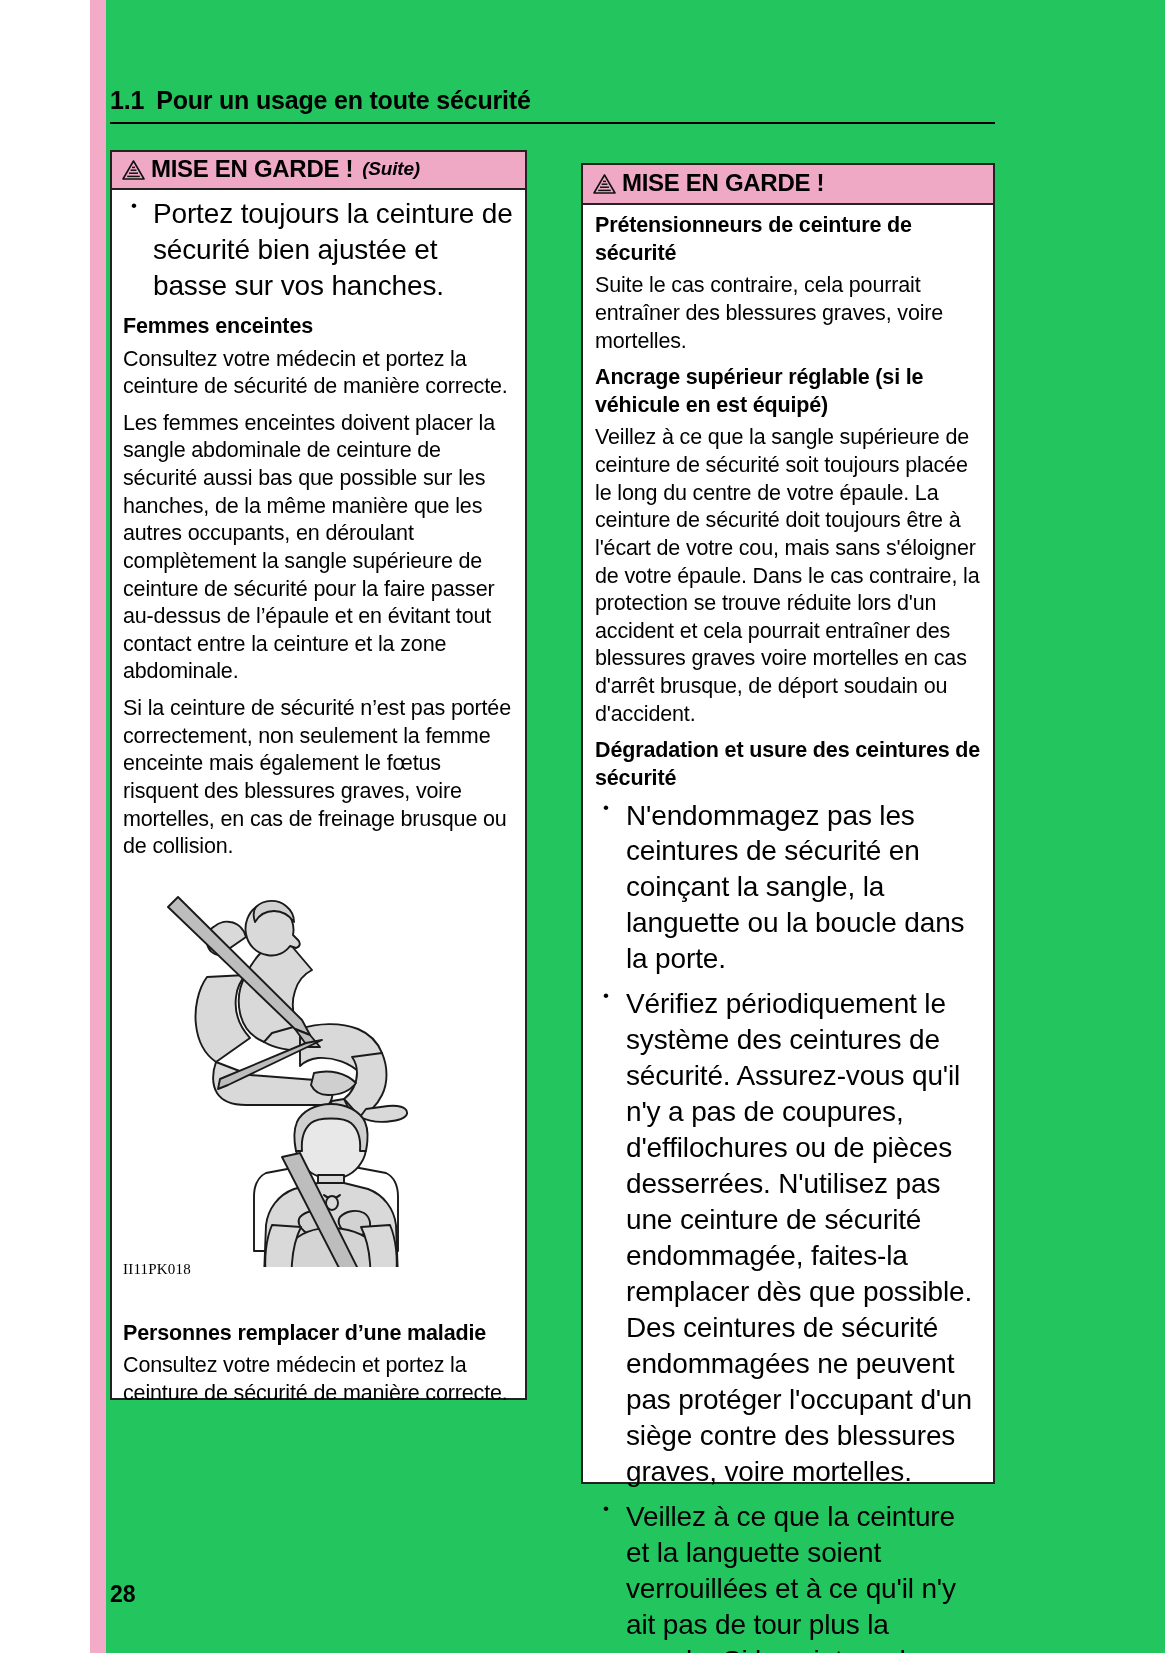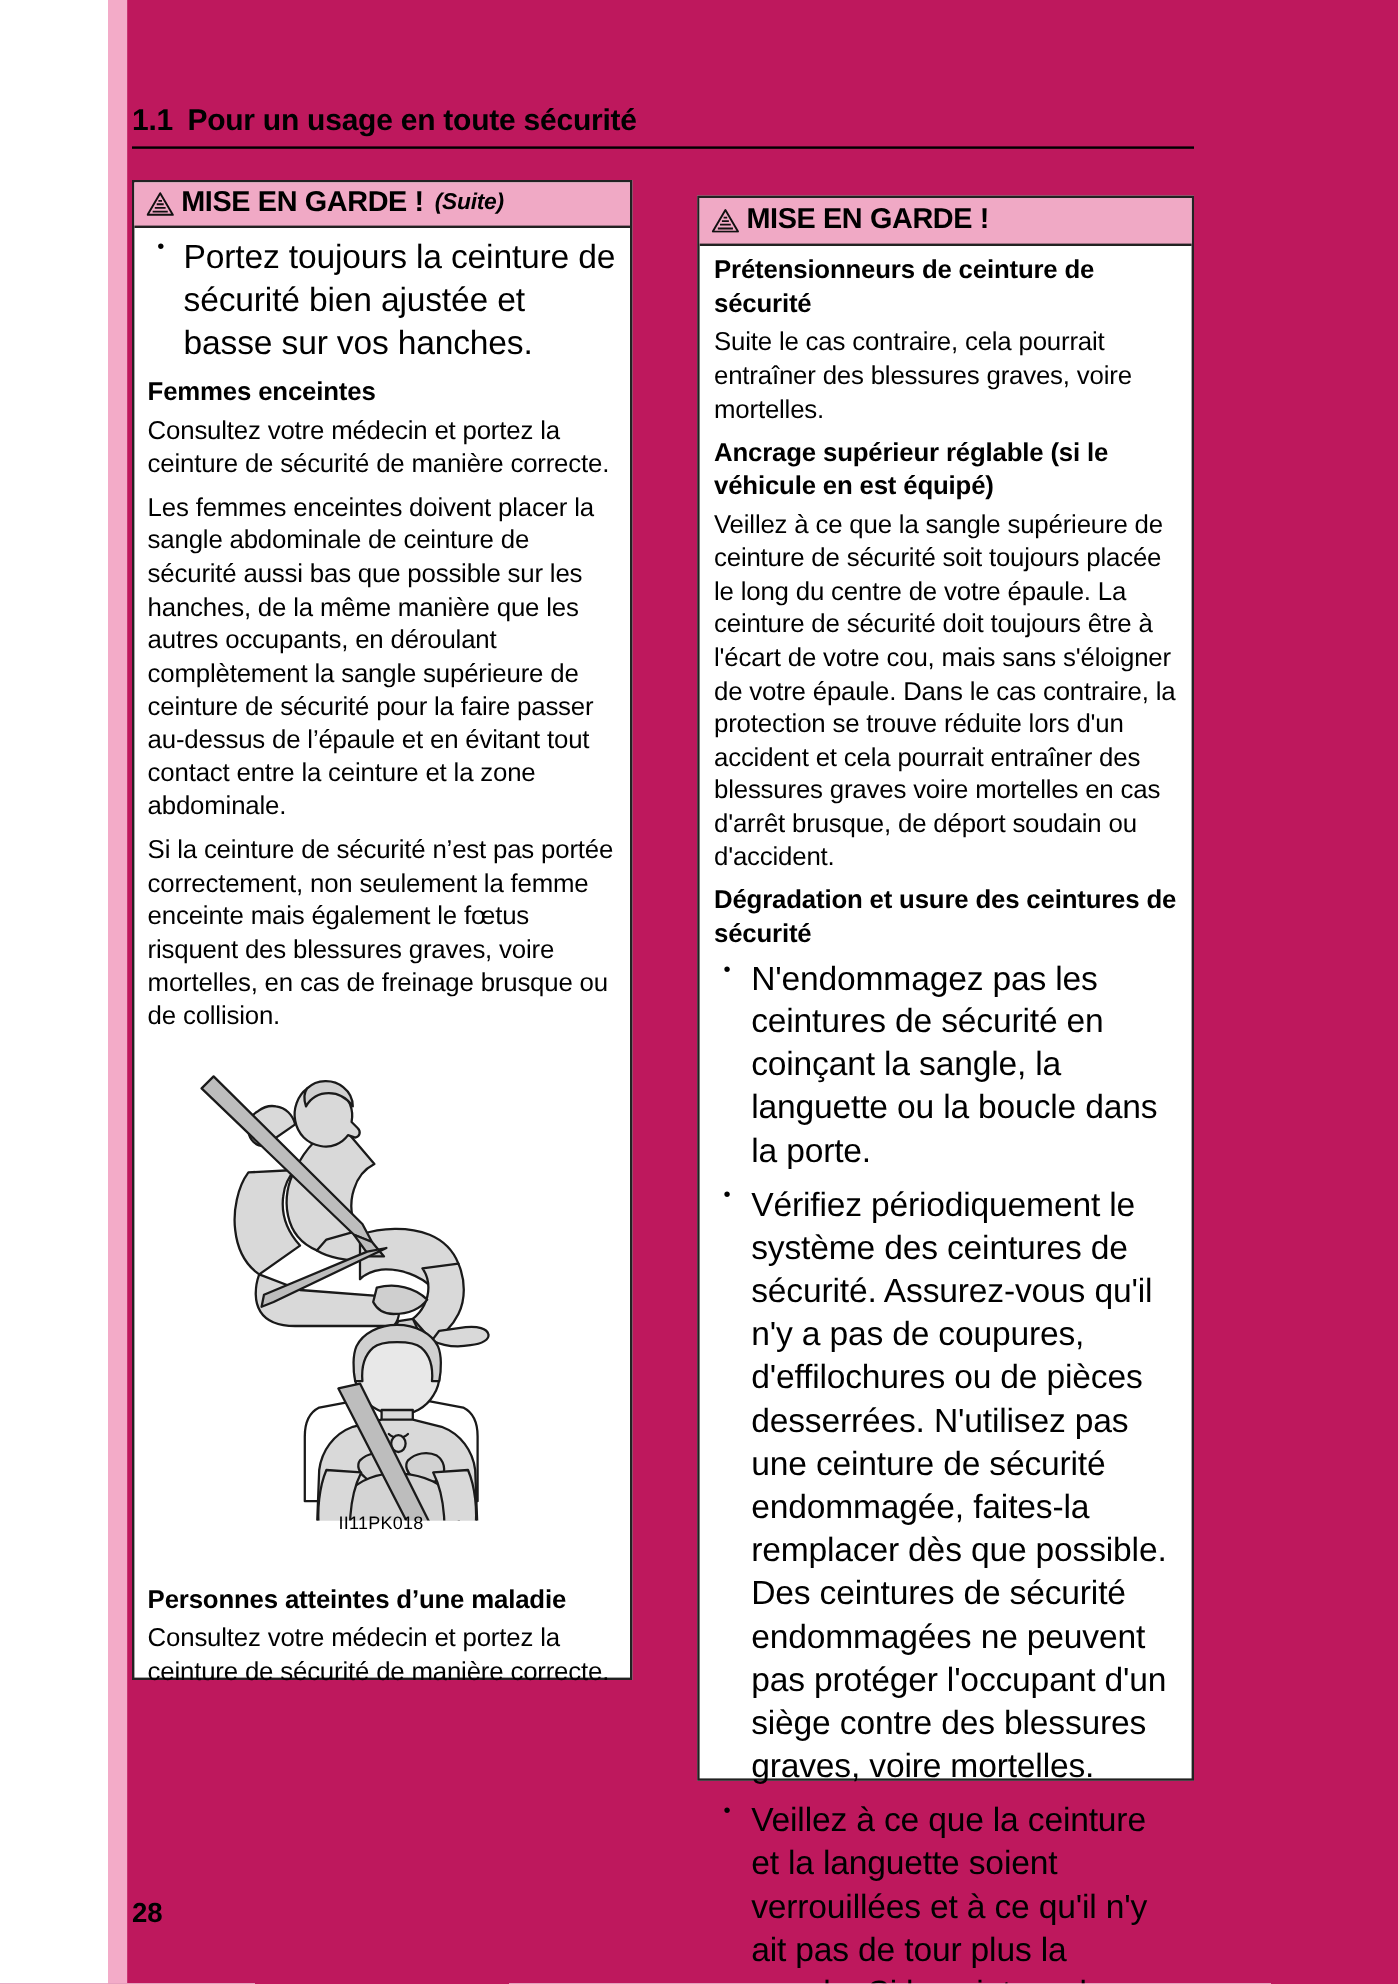--- a/index.html
+++ b/index.html
@@ -8,21 +8,21 @@
     background: #ffffff;
   }
   body {
     font-family: "Liberation Sans", sans-serif;
     color: #000000;
   }
   #page {
     position: relative;
     width: 1165px;
     height: 1653px;
-    background: #be185d;
+    background: #22c55e;
     overflow: hidden;
   }
   
   #edge-tab {
     position: absolute;
     left: 90px;
     top: 0;
     width: 16px;
     height: 1653px;
     background: #f3abc8;
@@ -149,25 +149,26 @@
   }
   #col-right ul.bullets li { padding-left: 31px; }
 
   
   .figure {
     margin: 16px 0 0 0;
     position: relative;
   }
   .figure svg { display: block; margin: 0 auto; }
   .fig-caption {
-    text-align: center;
+    text-align: left;
     font-size: 15px;
     letter-spacing: 0.2px;
     margin-top: -6px;
     padding-right: 2px;
+    font-family: Liberation Serif, serif;
   }
 
   
   #page-number {
     position: absolute;
     left: 110px;
     top: 1581px;
     font-size: 23px;
     font-weight: bold;
   }
@@ -297,21 +298,21 @@
             <path d="M202 424 L216 416 C198 404 170 400 148 408 C136 412 128 420 126 428 L138 434 C142 428 150 422 162 420 C176 417 192 419 202 424 Z"></path>
           </g>
 
           <g fill="#9a9a9a" stroke="#1a1a1a" stroke-width="1.9" stroke-linejoin="round">
             <path d="M208 424 L224 418 L230 438 L214 444 Z"></path>
           </g>
         </svg>
         <div class="fig-caption">II11PK018</div>
       </div>
 
-      <p class="head" style="margin-top:42px;">Personnes atteintes d’une maladie</p>
+      <p class="head" style="margin-top:42px;">Personnes remplacer d’une maladie</p>
       <p class="para">Consultez votre médecin et portez la ceinture de sécurité de manière correcte.</p>
     </div>
   </div>
 
   <div class="col" id="col-right">
     <div class="warn-bar">
       <span class="warn-icon">
         <svg viewBox="0 0 23 20" width="23" height="20">
           <path d="M11.5 1 L22 19 L1 19 Z" fill="#f0a9c5" stroke="#111" stroke-width="1.6" stroke-linejoin="round"></path>
           <path d="M5.2 16.4 H17.8" stroke="#111" stroke-width="1.5"></path>

